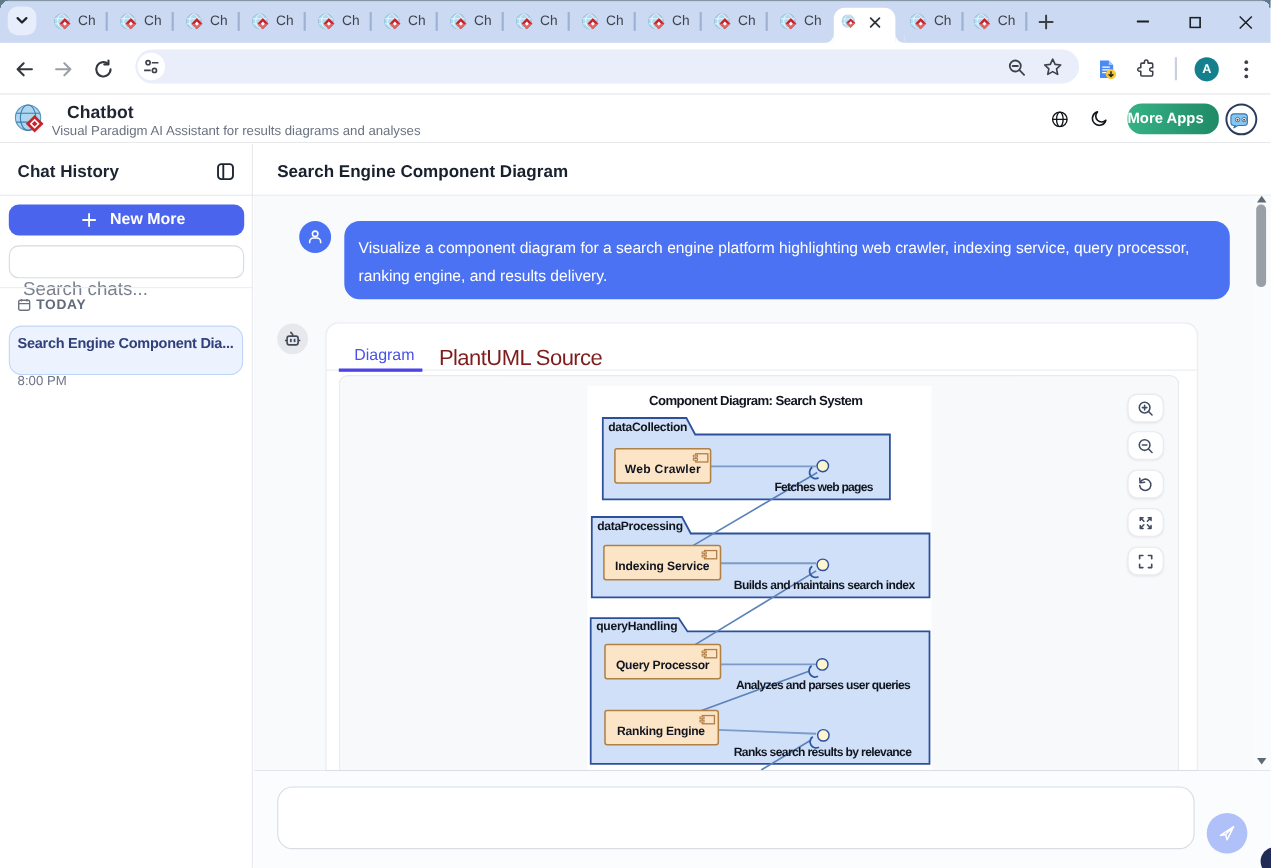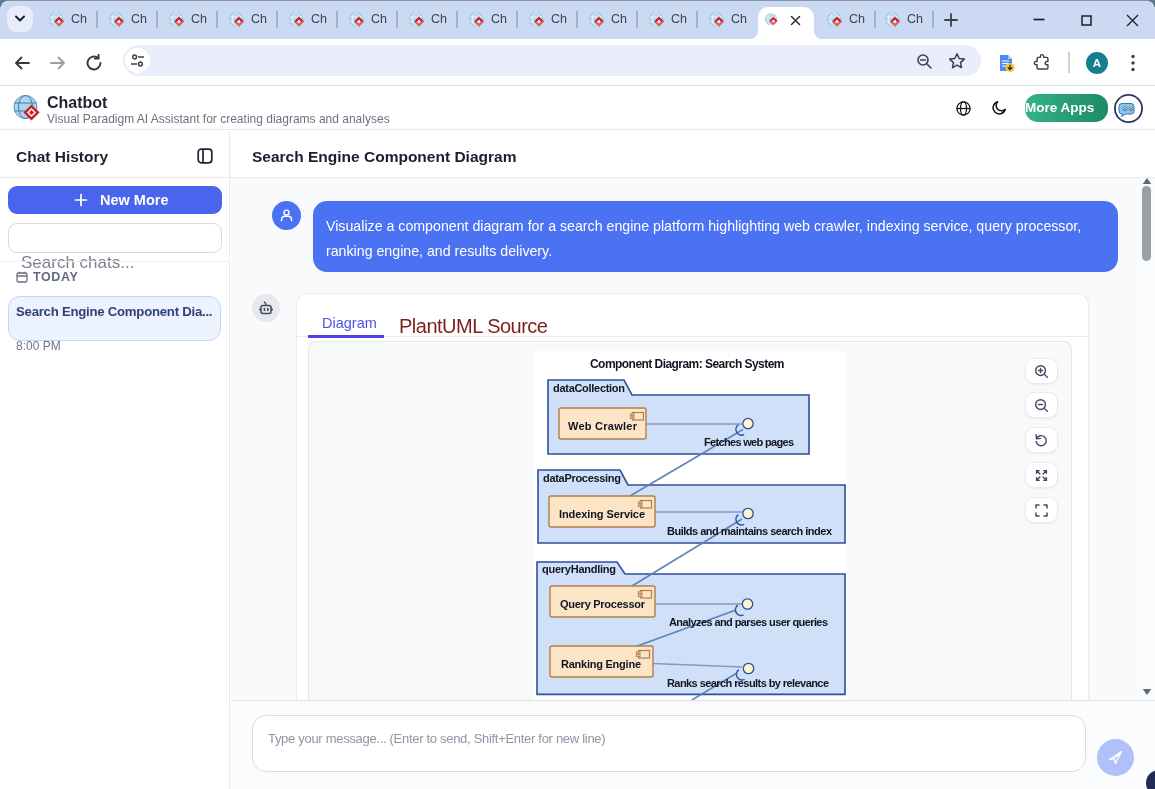--- a/index.html
+++ b/index.html
@@ -234,22 +234,22 @@
 <div class="abs" style="left:0;top:86px;width:1155px;height:44px;background:#fff;border-bottom:1px solid #e7e9ec;"></div>
 <svg class="abs" style="left:12px;top:94px" width="30" height="30" viewBox="0 0 30 30">
 <circle cx="13.5" cy="13" r="11.5" fill="#aed6ee" stroke="#5897c0" stroke-width="1"></circle>
 <path d="M13.5 1.5 A 7 11.5 0 0 0 13.5 24.5 A 7 11.5 0 0 0 13.5 1.5" fill="none" stroke="#3e7fae" stroke-width="1"></path>
 <path d="M2.7 9 H24.3 M2.7 17 H24.3" stroke="#3e7fae" stroke-width="1"></path>
 <g transform="rotate(45 19.5 18.5)">
         <rect x="13.8" y="12.8" width="11.4" height="11.4" fill="#cd2128"></rect>
         <path d="M17 16 h5 v5 h-5 Z" fill="none" stroke="#fff" stroke-width="1.4"></path>
       </g>
 </svg>
-<div class="abs" style="left:47px;top:94px;font-size:16px;font-weight:bold;color:#1f2430;">Chatbot</div>
-<div class="abs" style="left:47px;top:112px;font-size:12px;color:#6a7280;">Visual Paradigm AI Assistant for creating diagrams and analyses</div>
+<div class="abs" style="left:61px;top:94px;font-size:16px;font-weight:bold;color:#1f2430;">Chatbot</div>
+<div class="abs" style="left:47px;top:112px;font-size:12px;color:#6a7280;">Visual Paradigm AI Assistant for results diagrams and analyses</div>
 <svg class="abs" style="left:956px;top:101px" width="15" height="15" viewBox="0 0 15 15">
       <g fill="none" stroke="#111418" stroke-width="1.25">
         <circle cx="7.5" cy="7.5" r="6.6"></circle>
         <ellipse cx="7.5" cy="7.5" rx="3" ry="6.6"></ellipse>
         <path d="M1 7.5 H14"></path>
       </g>
     </svg>
 <svg class="abs" style="left:992px;top:100px" width="15" height="15" viewBox="0 0 15 15">
       <path d="M13.3 9.3 A6.2 6.2 0 1 1 5.7 1.7 A5 5 0 0 0 13.3 9.3 Z" fill="none" stroke="#111418" stroke-width="1.5" stroke-linejoin="round"></path>
     </svg>
@@ -396,18 +396,17 @@
         <path d="M5.9 9.1 L2.6 12.4 M2.6 9.8 V12.4 H5.2"></path>
         <path d="M9.1 9.1 L12.4 12.4 M12.4 9.8 V12.4 H9.8"></path>
       </g>
     </svg>
 <div class="abs" style="left:1025px;top:497px;width:33px;height:26px;background:#fff;border:1px solid #e8eaee;border-radius:9px;box-shadow:0 1px 2px rgba(16,24,40,.06);"></div>
 <svg class="abs" style="left:1034px;top:503px" width="15" height="15" viewBox="0 0 15 15">
       <path d="M2 5 V2 H5 M10 2 H13 V5 M13 10 V13 H10 M5 13 H2 V10" fill="none" stroke="#414c63" stroke-width="1.5" stroke-linecap="round" stroke-linejoin="round"></path>
     </svg>
 <div class="abs" style="left:231px;top:701px;width:924px;height:88px;background:#fbfcfd;"></div>
 <div class="abs" style="left:252px;top:715px;width:834px;height:57px;background:#fff;border:1px solid #d8dce3;border-radius:14px;"></div>
-<div class="abs" style="left:268px;top:731px;font-size:13px;letter-spacing:-0.3px;color:#8e96a3;">Type your message... (Enter to send, Shift+Enter for new line)</div>
 <div class="abs" style="left:1097px;top:739px;width:37px;height:37px;background:#b0c0f8;border-radius:50%;"></div>
 <svg class="abs" style="left:1106px;top:748px" width="19" height="19" viewBox="0 0 19 19">
       <path d="M3.5 11.5 L15.5 3.5 L9.5 15.5 L8.2 10.6 Z M15.5 3.5 L8.2 10.6" fill="none" stroke="#fff" stroke-width="1.3" stroke-linejoin="round"></path>
     </svg>
 <div class="abs" style="left:1146px;top:770px;width:26px;height:26px;background:#202c55;border-radius:50%;"></div>
 </div>
 </body></html>

